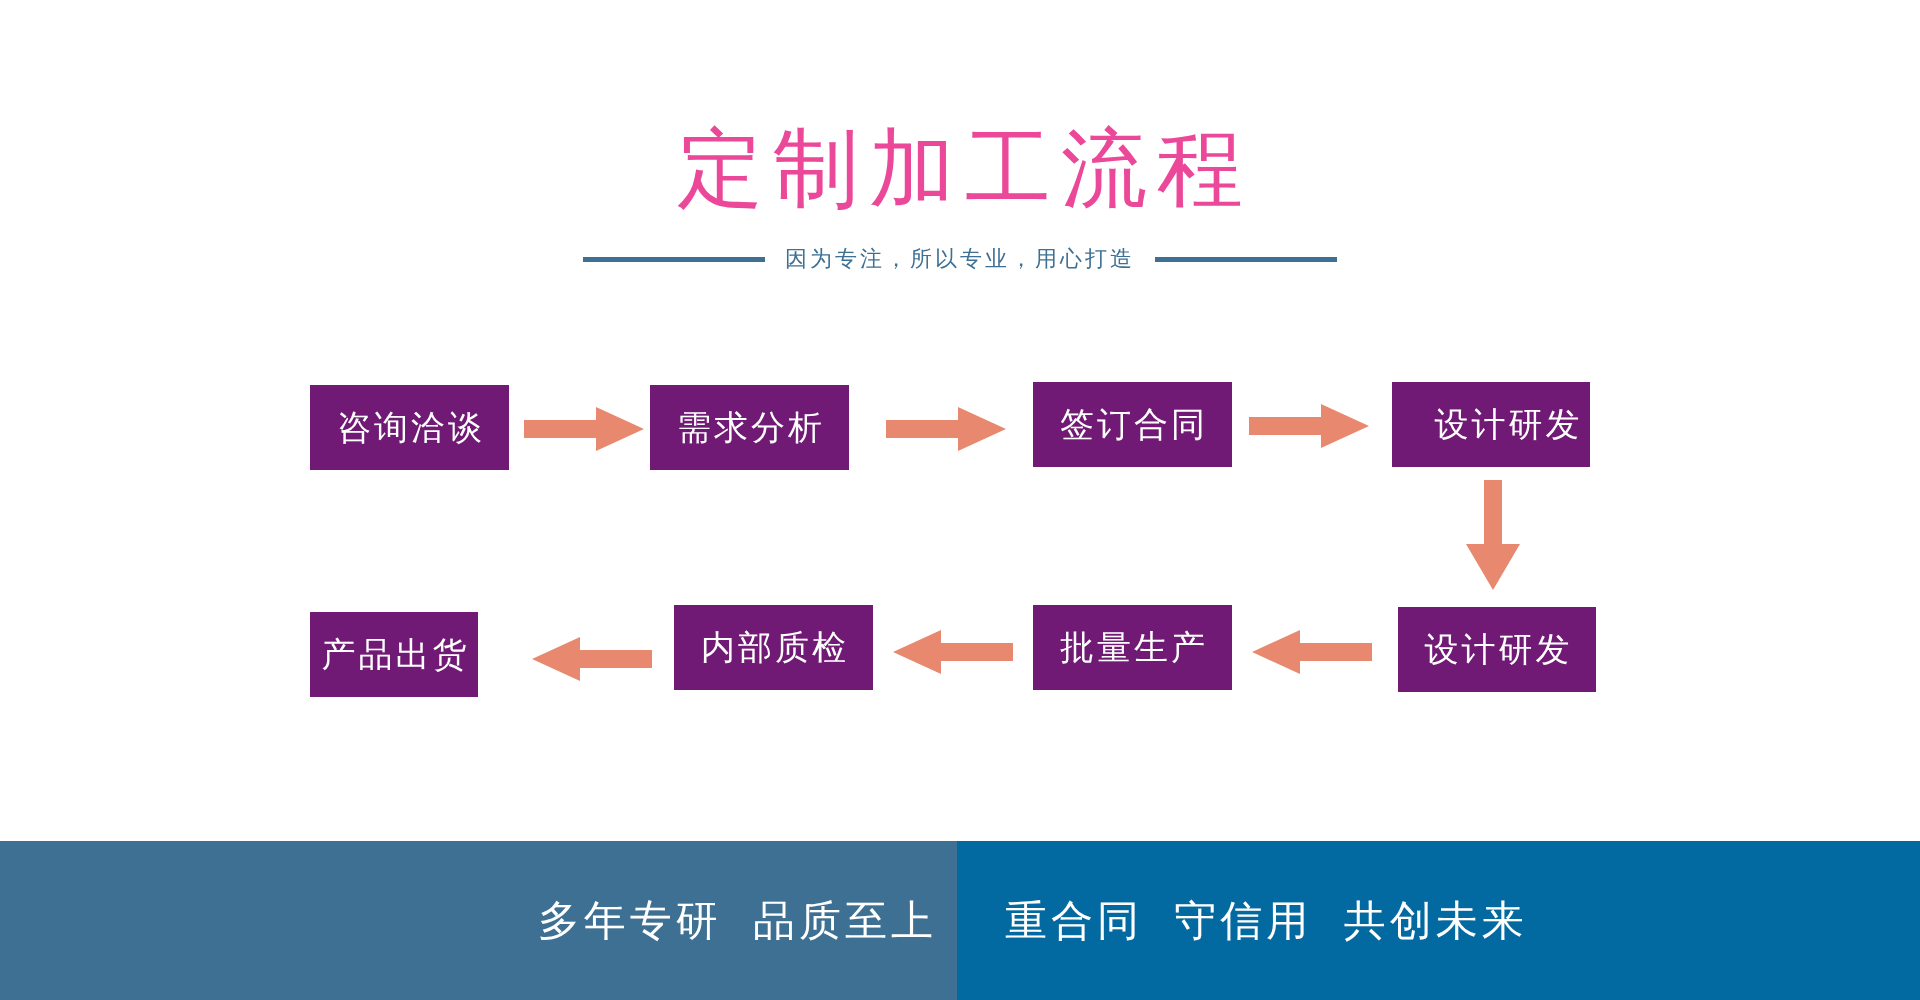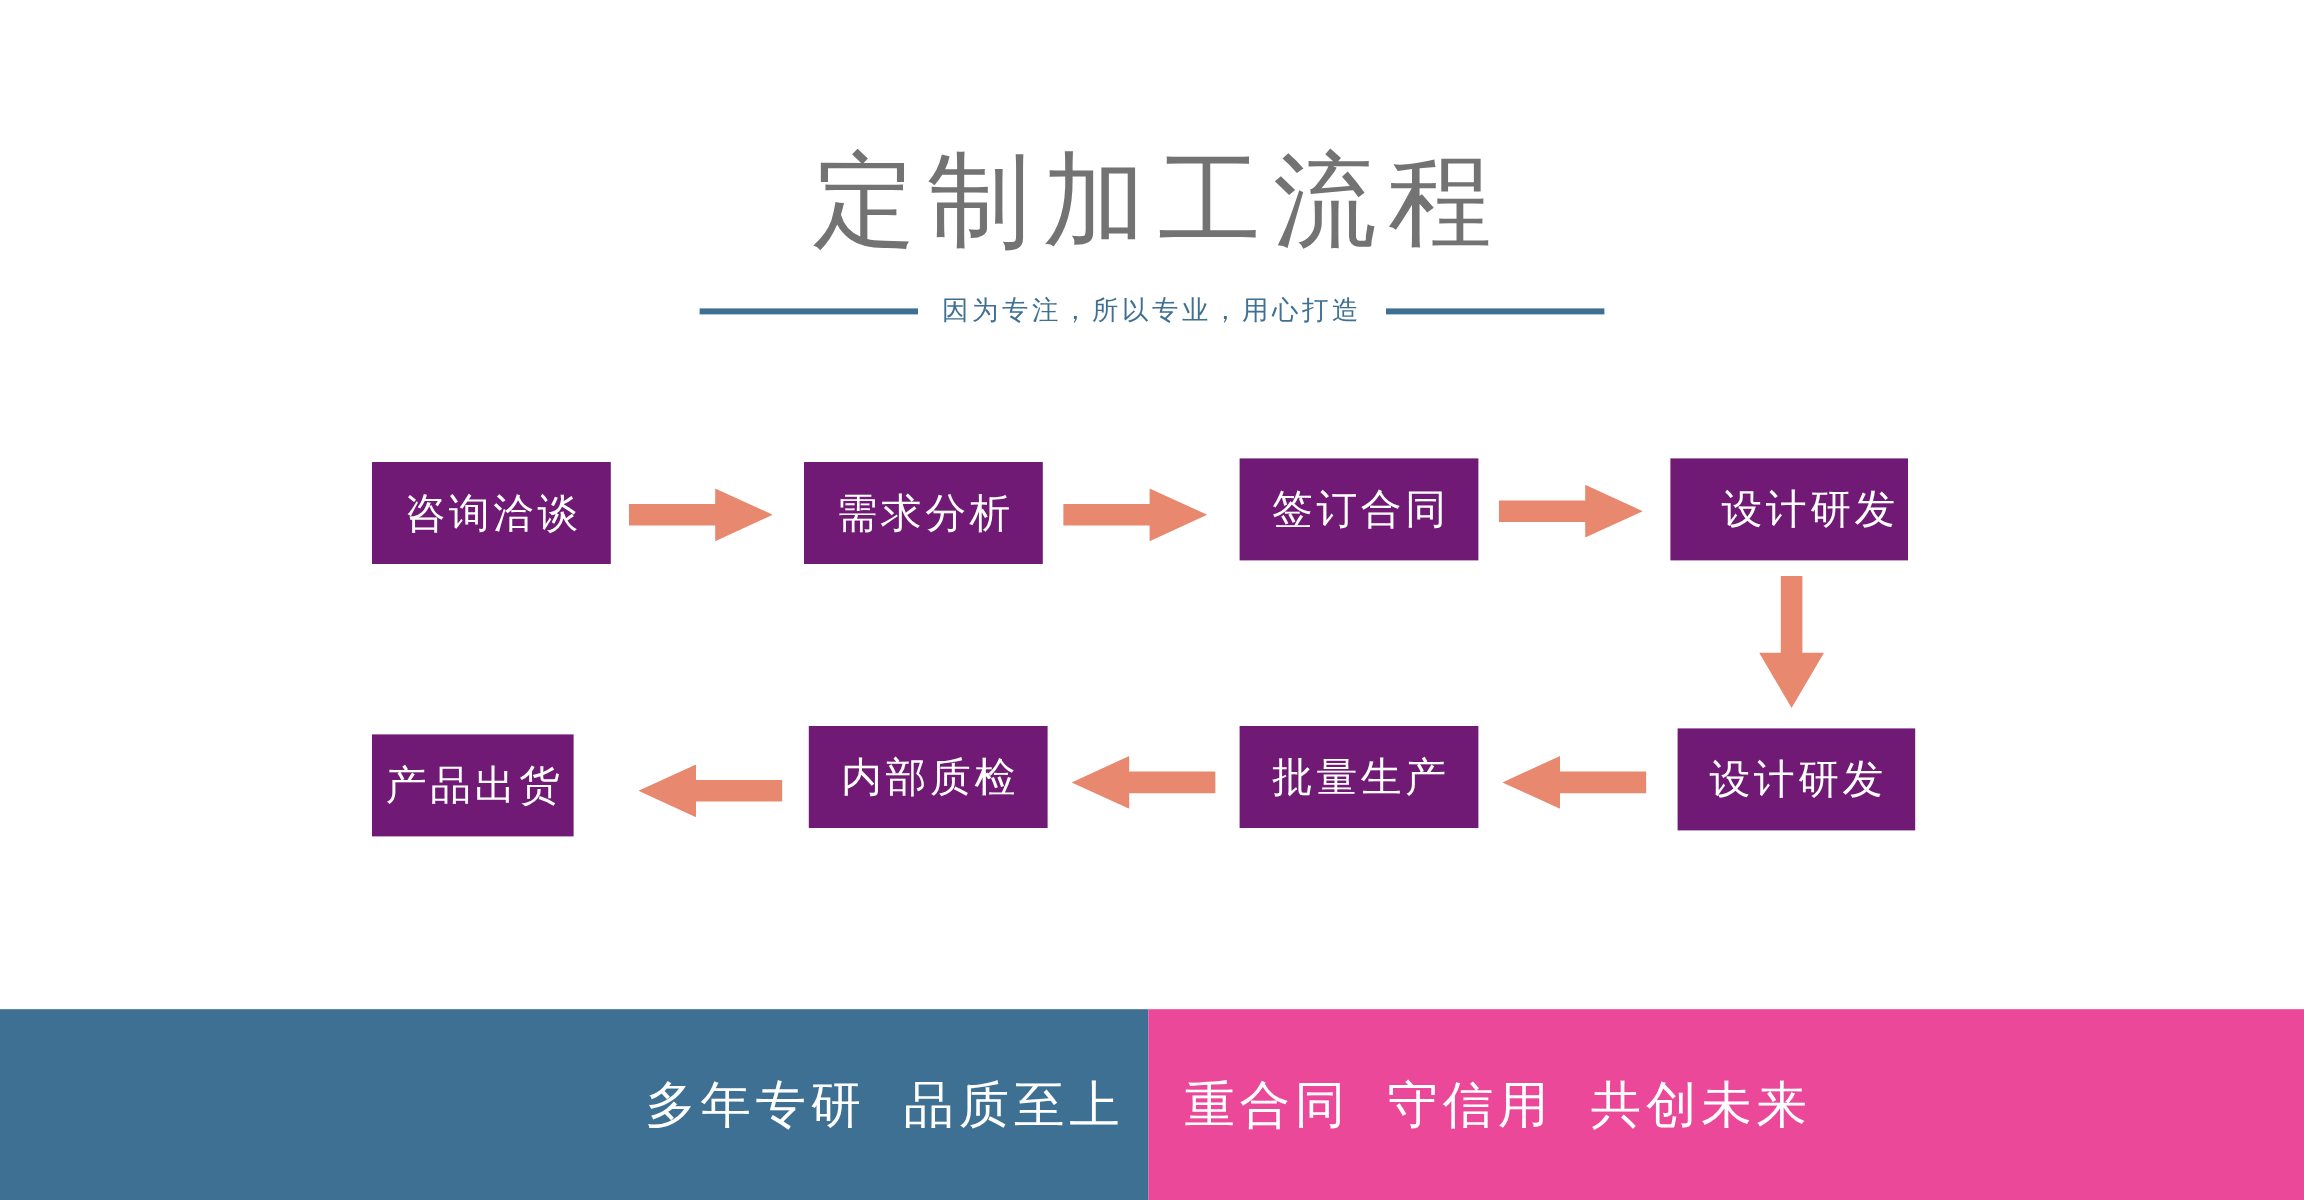--- a/index.html
+++ b/index.html
@@ -25,21 +25,21 @@
     text-align: center;
   }
   .title {
     position: absolute;
     top: 118px;
     left: 0;
     width: 1920px;
     font-size: 86px;
     line-height: 100px;
     letter-spacing: 10px;
-    color: #737373;
+    color: #ec4899;
     font-weight: 400;
     text-indent: 10px;
     white-space: nowrap;
   }
   .subtitle-row {
     position: absolute;
     top: 239px;
     left: 0;
     width: 1920px;
     height: 40px;
@@ -80,21 +80,21 @@
     justify-content: center;
     font-size: 34px;
     letter-spacing: 3px;
     text-indent: 3px;
     white-space: nowrap;
     box-sizing: border-box;
   }
 
   
   .n1 { left: 310px;  top: 25px;  width: 199px; height: 85px; }
-  .n2 { left: 670px;  top: 25px;  width: 199px; height: 85px; }
+  .n2 { left: 650px;  top: 25px;  width: 199px; height: 85px; }
   .n3 { left: 1033px; top: 22px;  width: 199px; height: 85px; text-align: center; }
   .n4 { left: 1392px; top: 22px;  width: 198px; height: 85px; padding-left: 32px; }
   
   .n5 { left: 1398px; top: 247px; width: 198px; height: 85px; }
   .n6 { left: 1033px; top: 245px; width: 199px; height: 85px; }
   .n7 { left: 674px;  top: 245px; width: 199px; height: 85px; }
   .n8 { left: 310px;  top: 252px; width: 168px; height: 85px; }
 
   
   .arrow {
@@ -124,26 +124,26 @@
     background: #3e7093;
     display: flex;
     align-items: center;
     justify-content: flex-end;
     box-sizing: border-box;
     padding-right: 20px;
   }
   .banner-right {
     width: 963px;
     height: 159px;
-    background: #ec4899;
+    background: #0369a1;
     display: flex;
     align-items: center;
     justify-content: flex-start;
     box-sizing: border-box;
-    padding-left: 30px;
+    padding-left: 48px;
   }
   .banner-text {
     color: #ffffff;
     font-size: 42px;
     letter-spacing: 4px;
     white-space: pre;
     line-height: 56px;
   }
 </style>
 </head>

